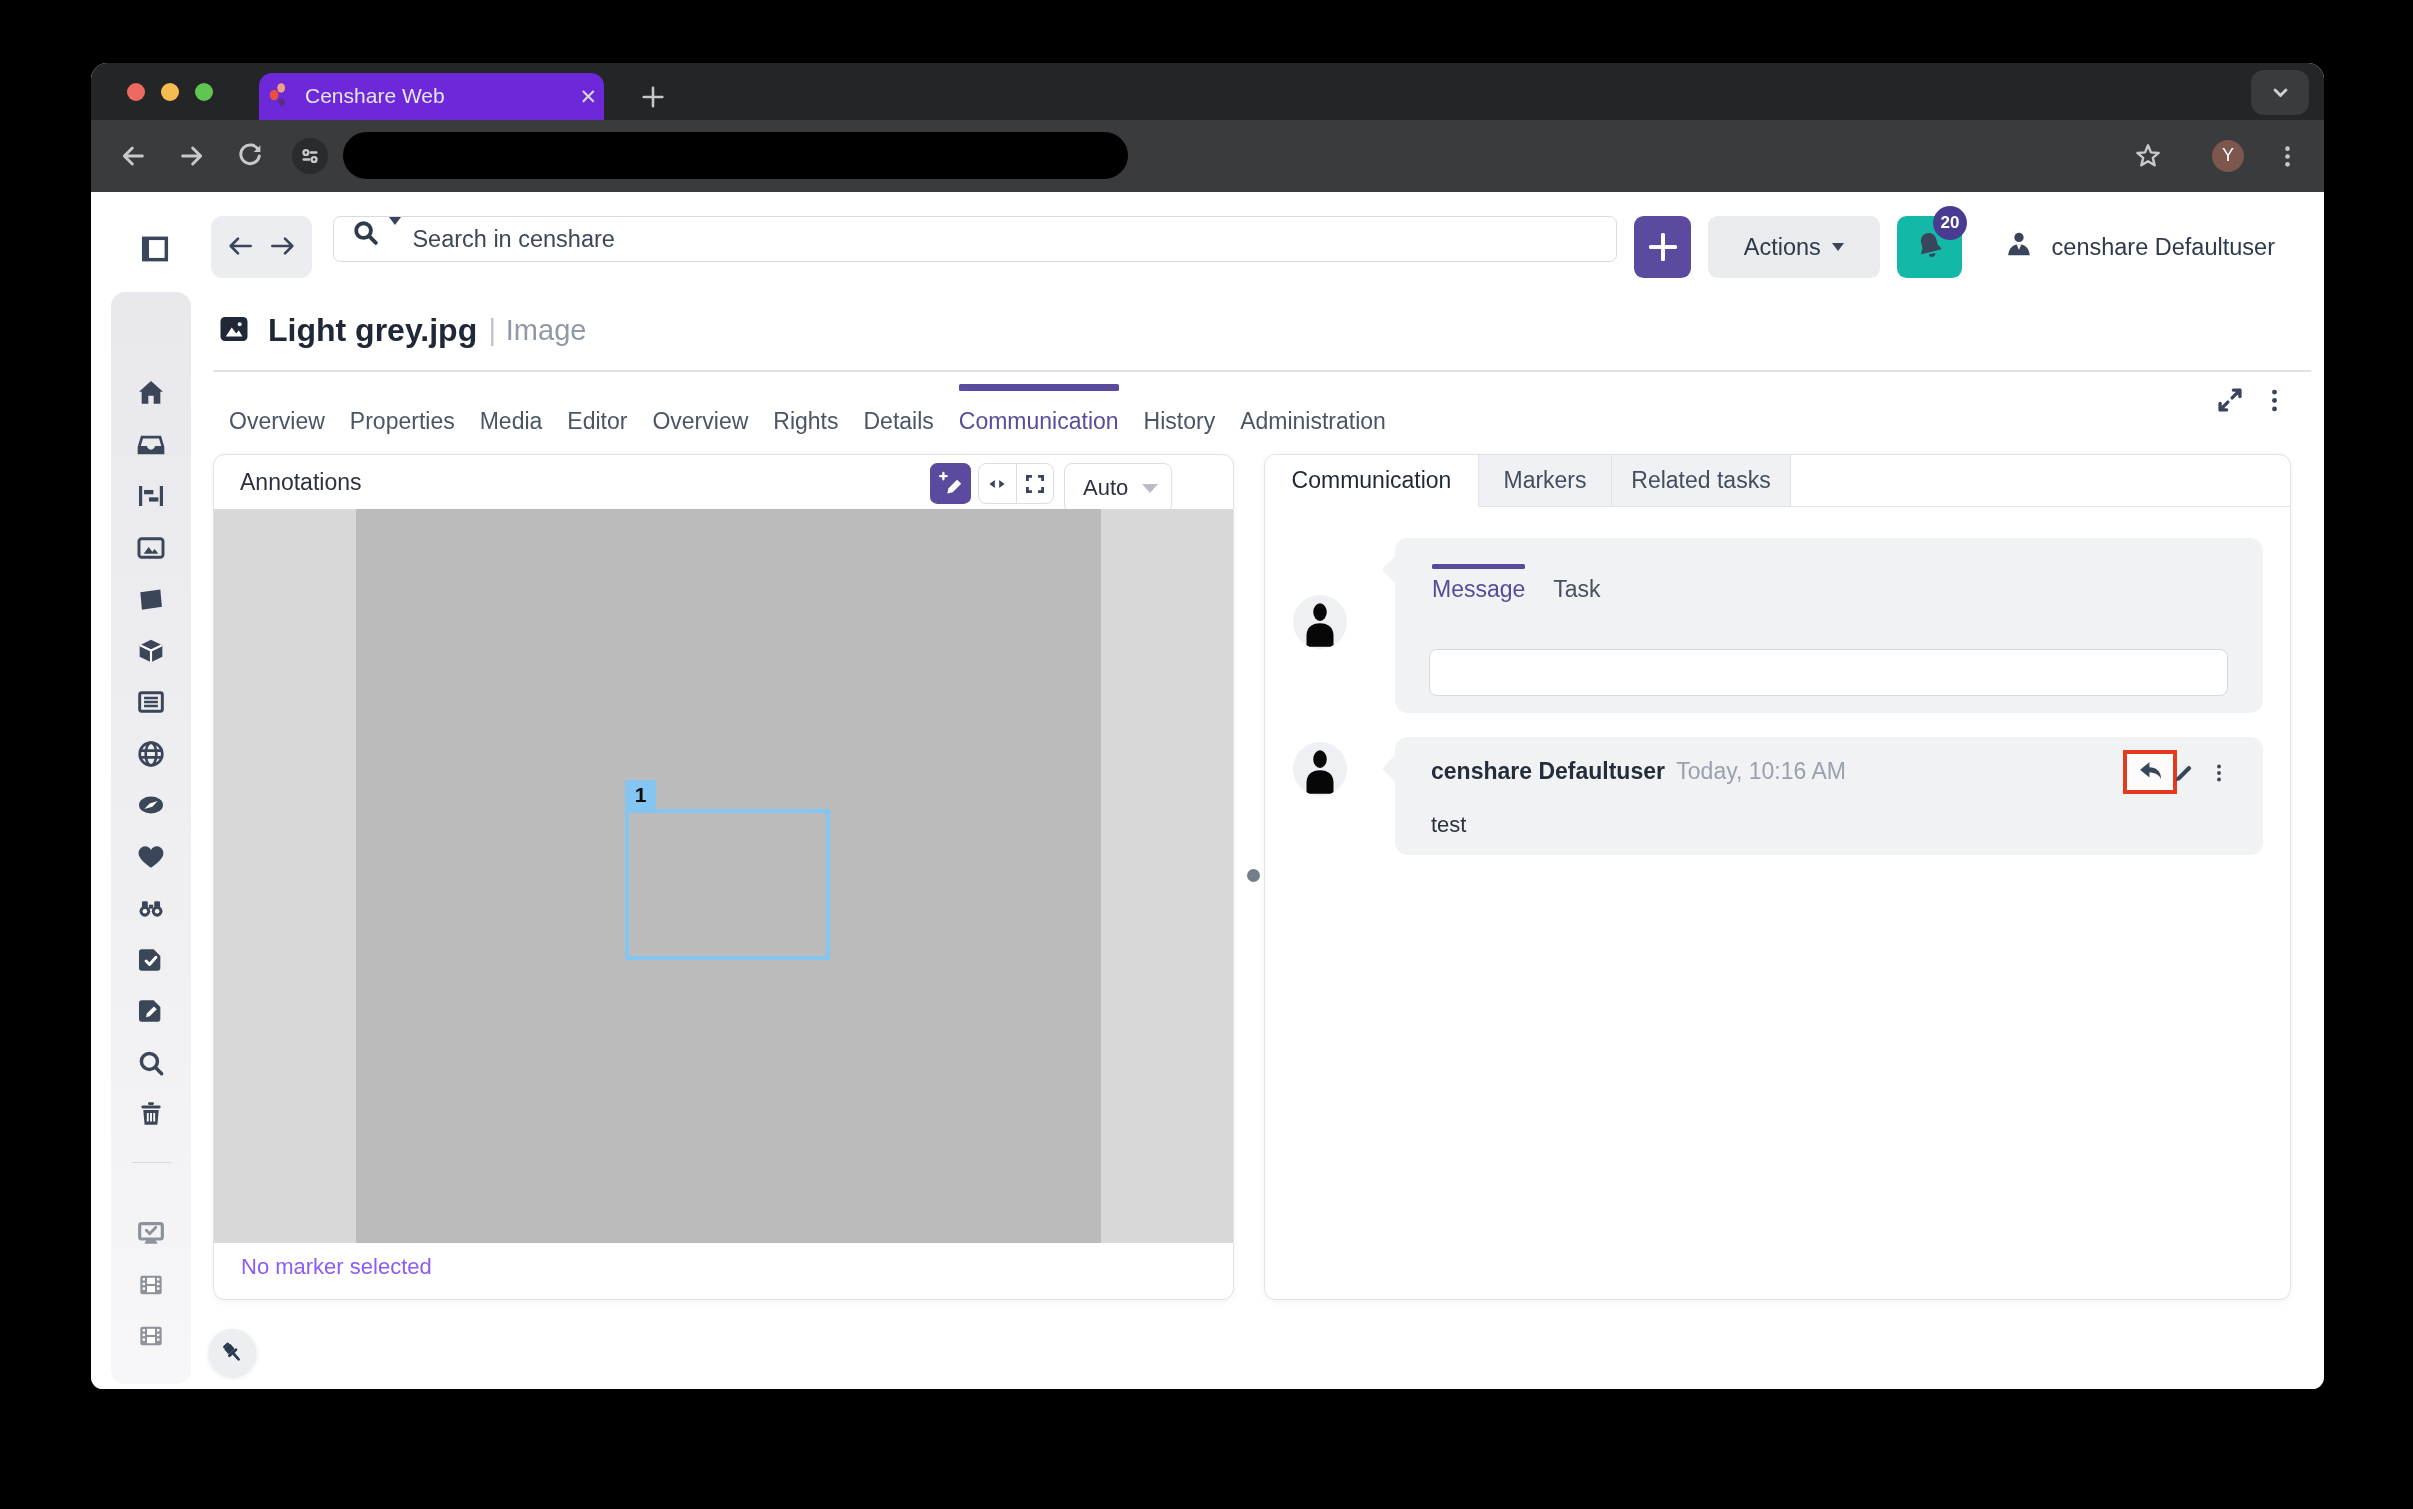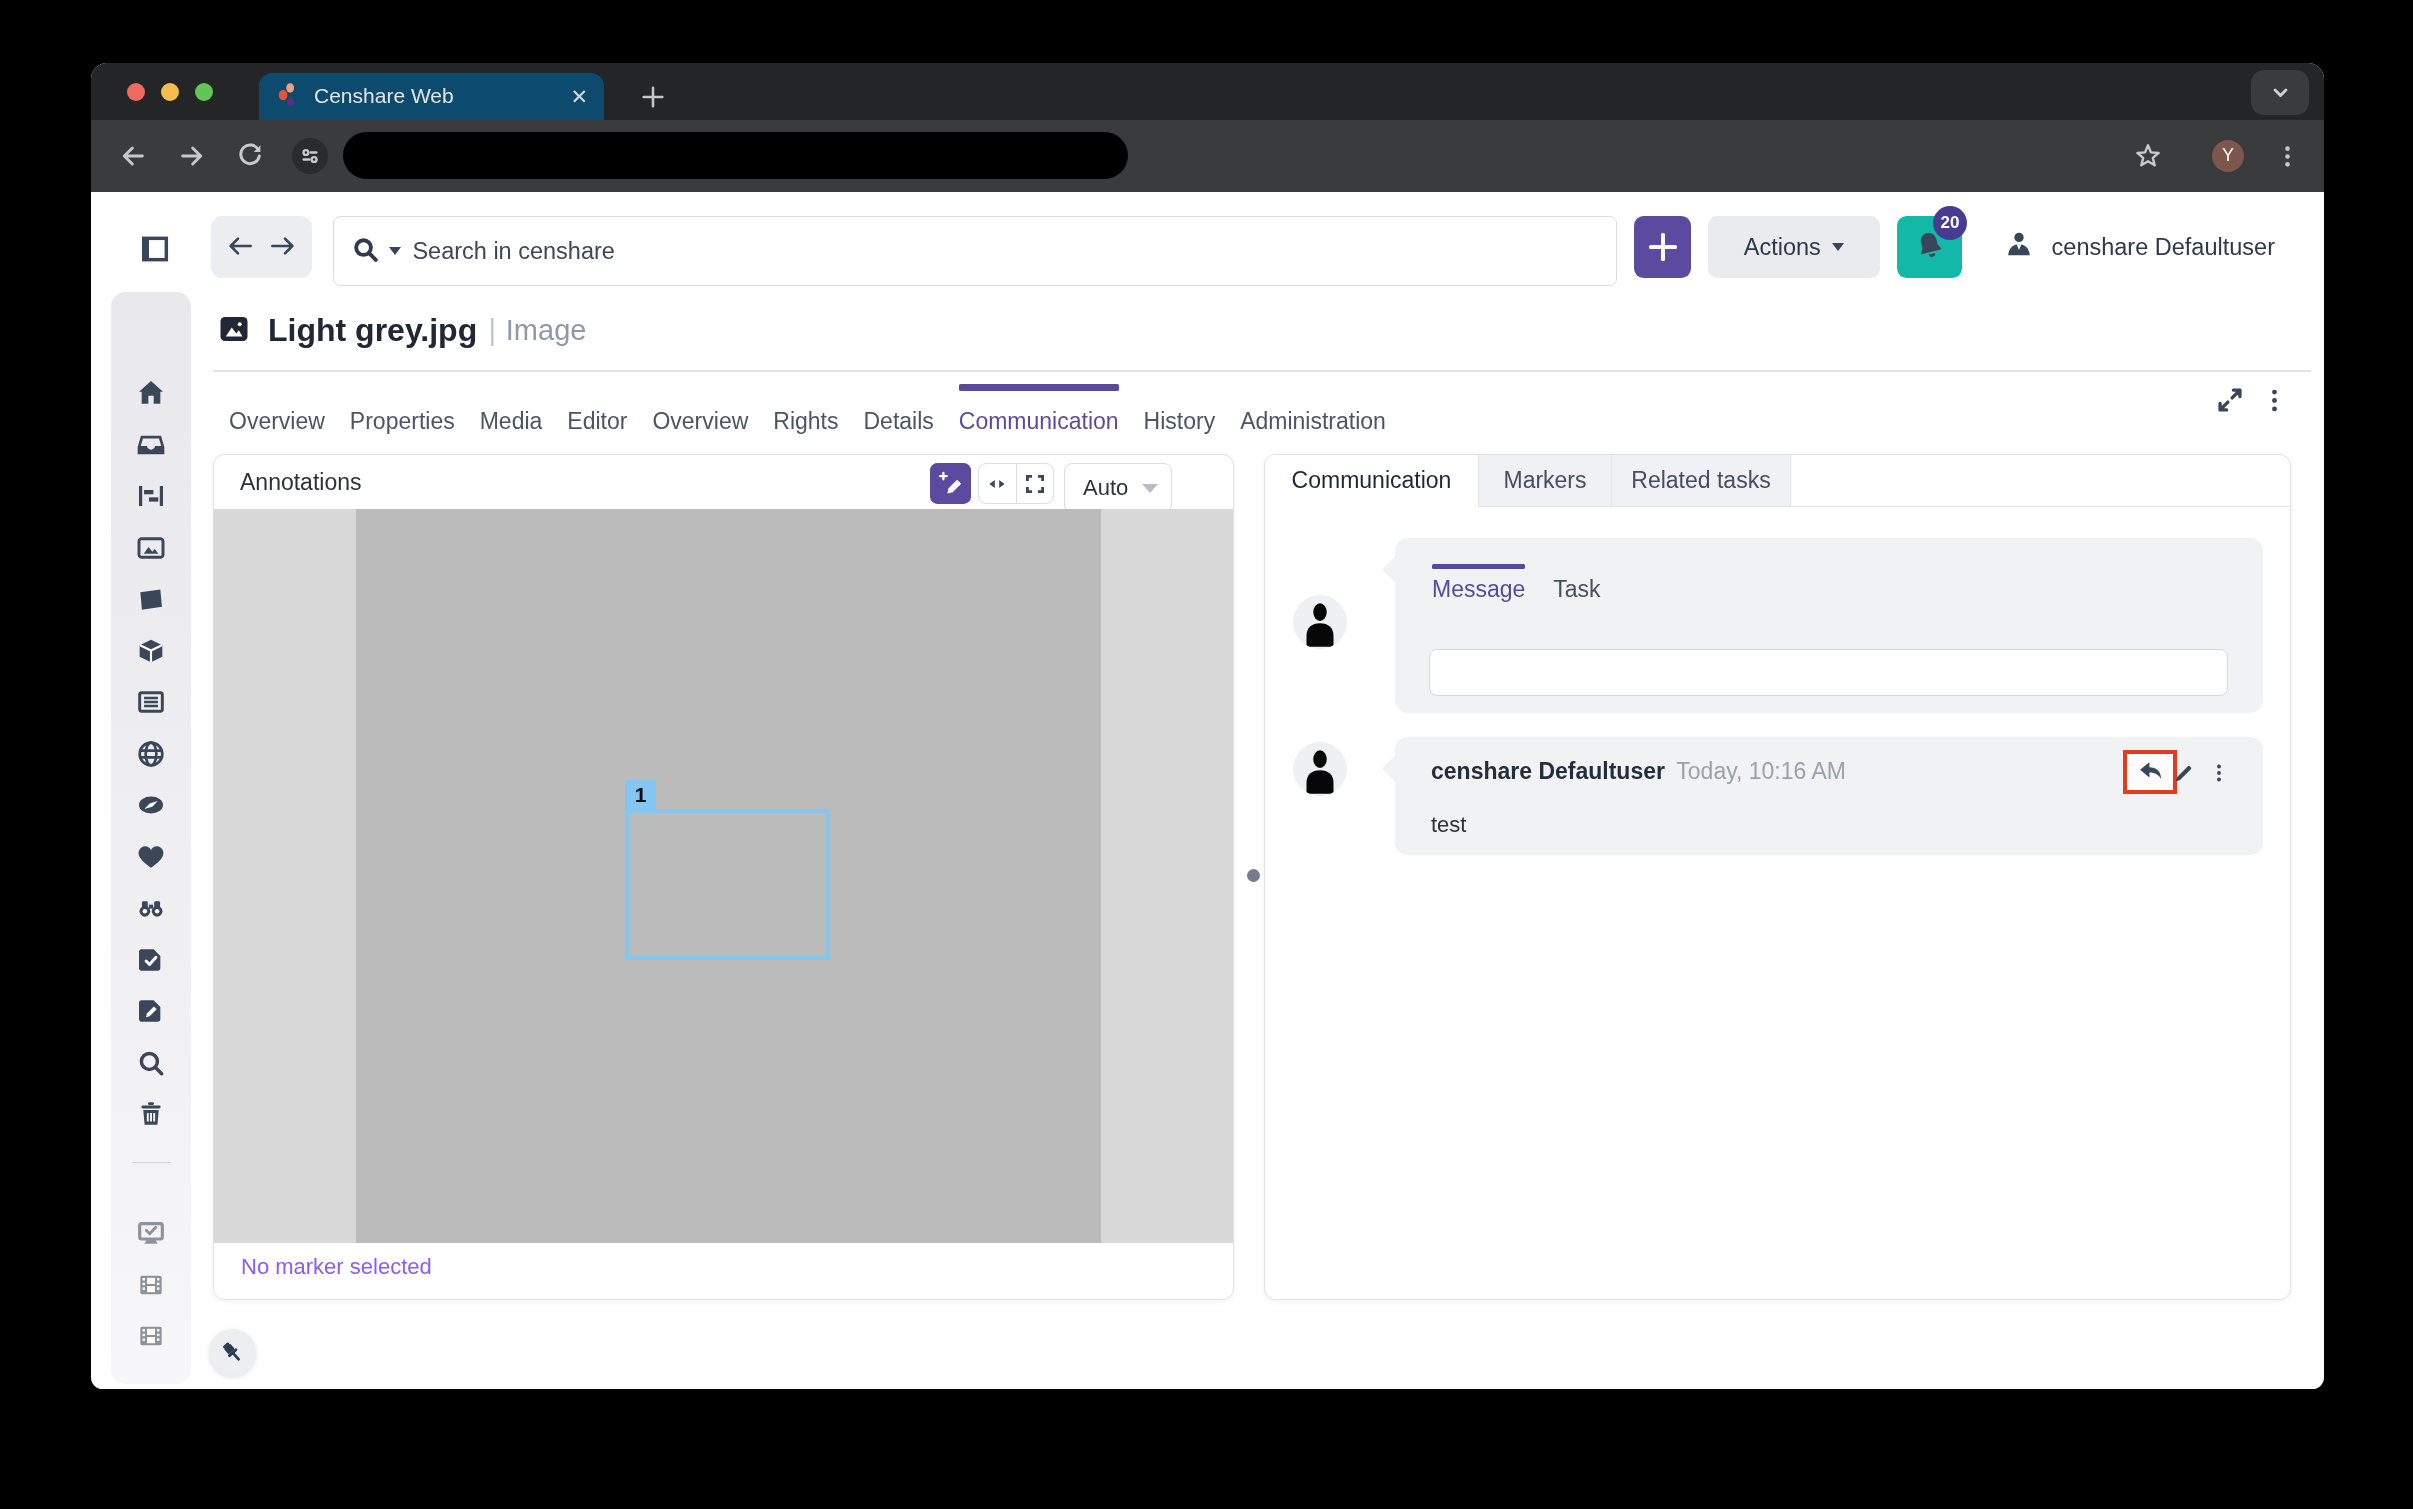--- a/index.html
+++ b/index.html
@@ -7,43 +7,43 @@
   body { background:#000; font-family:"Liberation Sans", sans-serif; position:relative; overflow:hidden; }
 
   .window { position:absolute; left:91px; top:63px; width:2233px; height:1326px;
             background:#fff; border-radius:16px 16px 11.4px 11.4px; overflow:hidden; }
 
   
   .tabstrip { position:relative; height:57px; background:#242526; }
   .traffic { position:absolute; left:36px; top:20px; display:flex; gap:16px; }
   .traffic i { width:18px; height:18px; border-radius:50%; display:block; }
   .tl-red{background:#ee6a5f;} .tl-yellow{background:#f5bd4f;} .tl-green{background:#61c554;}
-  .btab { position:absolute; left:168px; top:9.7px; width:345px; height:47px; background:#0c4a6e;
-          border-radius:13px 13px 0 0; display:flex; align-items:center; padding:0 16px; }
+  .btab { position:absolute; left:168px; top:9.7px; width:345px; height:47px; background:#6d28d9;
+          border-radius:13px 13px 0 0; display:flex; align-items:center; padding:0 7px; }
   .btab .title { color:#e4e5e7; font-size:21px; margin-left:13px; flex:1; }
   .btab .close { color:#d7d8d9; font-size:21px; line-height:1; cursor:default; }
   .newtab { position:absolute; left:542px; top:14.6px; width:39px; height:39px; color:#c6c7c8;
             display:flex; align-items:center; justify-content:center; }
   .tabsearch { position:absolute; right:14.6px; top:6.5px; width:58px; height:45px; background:#3a3b3d;
                border-radius:13px; display:flex; align-items:center; justify-content:center; }
 
   
   .browserbar { position:relative; height:72px; background:#3a3b3d; }
   .browserbar .ic { position:absolute; top:18px; width:36px; height:36px; display:flex; align-items:center; justify-content:center; }
   .urlpill { position:absolute; left:252px; top:12px; width:785px; height:47px; background:#000; border-radius:23.5px; }
   .yavatar { position:absolute; left:2121px; top:19.5px; width:32px; height:32px; border-radius:50%; background:#7d564e;
              color:#fff; font-size:18px; display:flex; align-items:center; justify-content:center; }
 
   
   .appbar { position:absolute; left:0; top:129px; width:100%; height:105px; background:#fff; }
   .toggle-ic { position:absolute; left:48px; top:170px; }
   .navgroup { position:absolute; left:120px; top:153px; width:101px; height:62px; background:#ecedf1;
               border-radius:11.4px; display:flex; align-items:center; justify-content:center; gap:11.4px; }
-  .search { position:absolute; left:242px; top:153px; width:1284px; height:70px; border:1.6px solid #d9dbdf;
-            border-radius:7.3px; background:#fff; display:flex; align-items:center; padding:0 16px; }
+  .search { position:absolute; left:242px; top:153px; width:1284px; height:46px; border:1.6px solid #d9dbdf;
+            border-radius:7.3px; background:#fff; display:flex; padding:0 16px; }
   .search input { border:none; outline:none; flex:1; font-size:23.5px; color:#2e3949; font-family:"Liberation Sans",sans-serif; background:transparent; margin-left:11.4px; }
   .search input::placeholder { color:#3c4758; opacity:1; }
   .caret-dn { width:0; height:0; border-left:7.3px solid transparent; border-right:7.3px solid transparent;
               border-top:9px solid #39455a; margin-left:8px; }
   .plusbtn { position:absolute; left:1543px; top:153px; width:57px; height:62px; background:#5b4a9e;
              border-radius:9.7px; display:flex; align-items:center; justify-content:center; }
   .plusbtn:before { content:""; position:absolute; width:28px; height:4px; background:#fff; border-radius:1.6px; }
   .plusbtn:after  { content:""; position:absolute; width:4px; height:28px; background:#fff; border-radius:1.6px; }
   .actionsbtn { position:absolute; left:1617px; top:153px; width:172px; height:62px; background:#e9ebee;
                 border-radius:9.7px; display:flex; align-items:center; justify-content:center; gap:11.4px;

